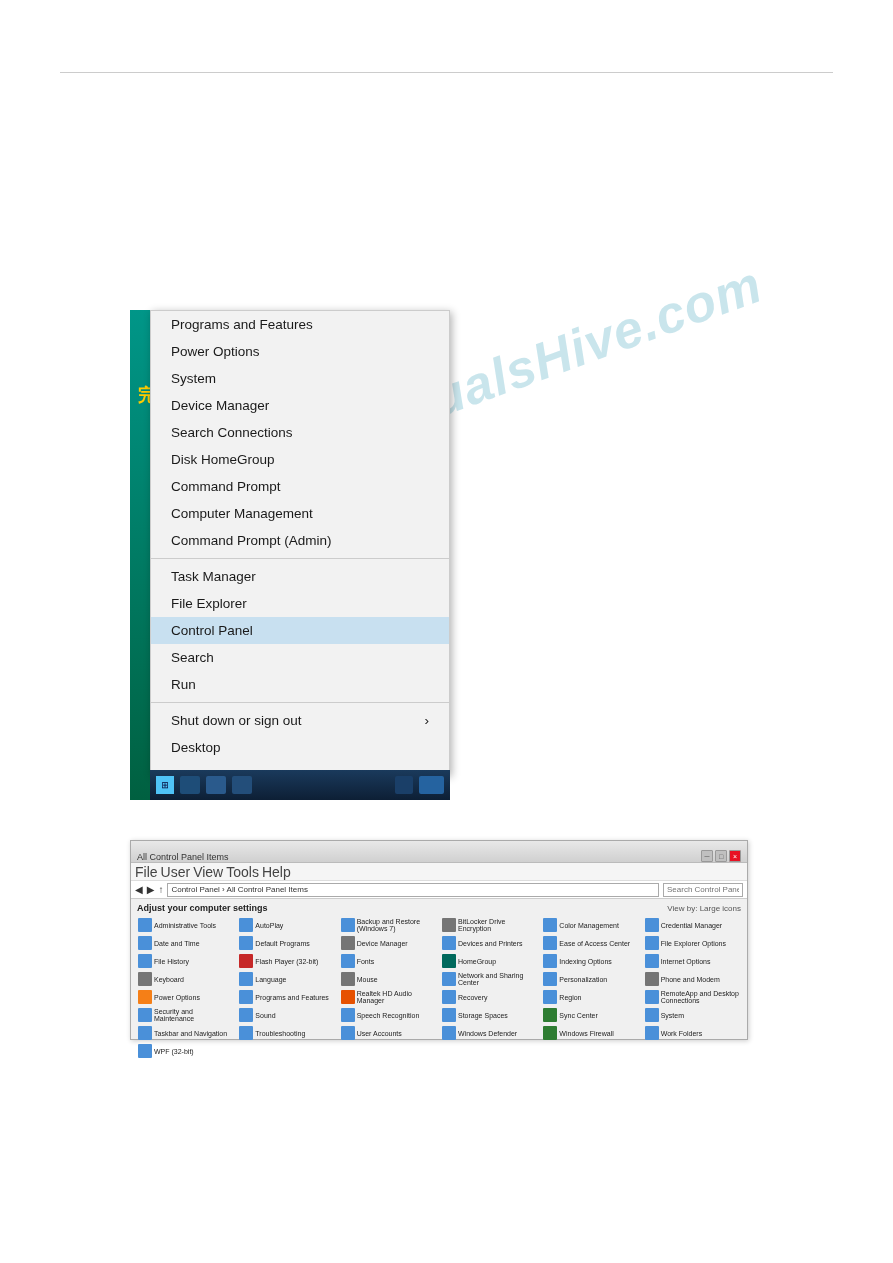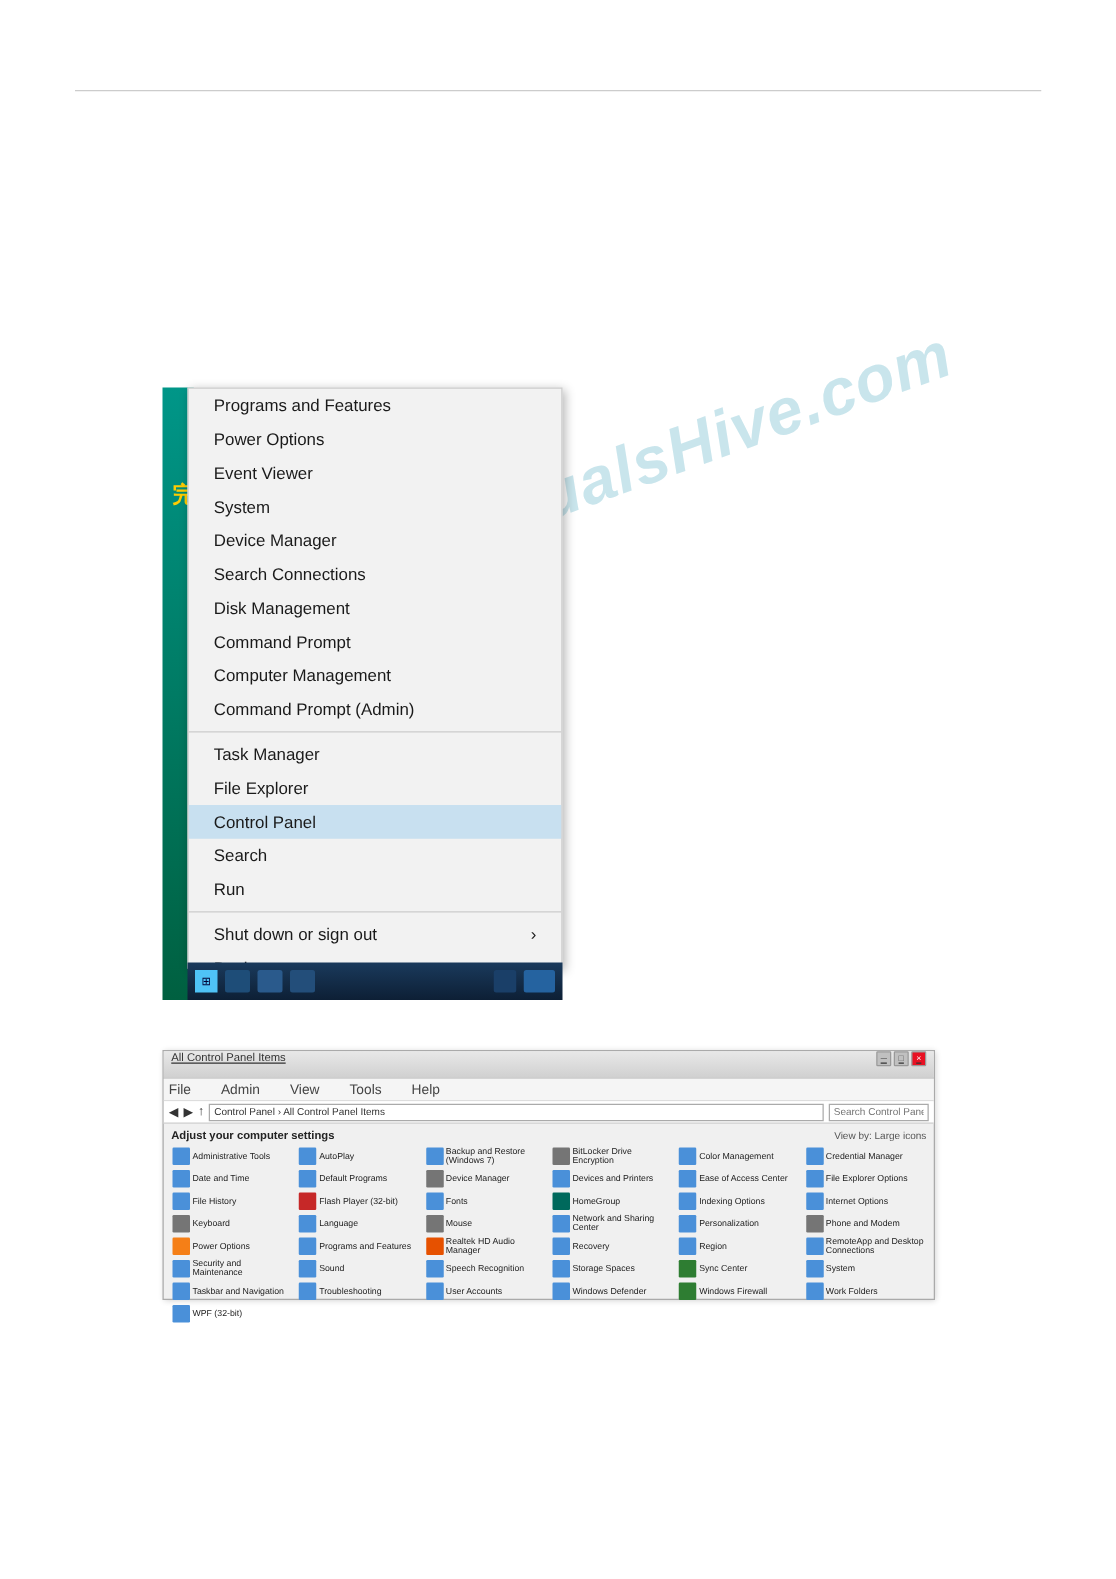--- a/index.html
+++ b/index.html
@@ -136,26 +136,25 @@
       border: 1px solid #aaa;
       box-shadow: 1px 1px 5px rgba(0,0,0,0.2);
       font-family: 'Segoe UI', Arial, sans-serif;
     }
 
     .cp-titlebar {
       height: 22px;
       background: linear-gradient(to bottom, #e8e8e8, #d0d0d0);
       border-bottom: 1px solid #bbb;
       display: flex;
-      align-items: flex-start;
+      align-items: flex-end;
       padding: 0 6px;
       font-size: 10px;
       color: #333;
       gap: 19px;
-      text-decoration: underline;
     }
 
     .cp-titlebar-controls {
       margin-left: auto;
       display: flex;
       gap: 2px;
     }
 
     .cp-titlebar-btn {
       width: 12px;
@@ -170,23 +169,23 @@
       color: #555;
     }
 
     .cp-toolbar {
       height: 18px;
       background: #f5f5f5;
       border-bottom: 1px solid #ddd;
       display: flex;
       align-items: center;
       padding: 0 4px;
-      font-size: 11px;
+      font-size: 14px;
       color: #444;
-      gap: 24px;
+      gap: 3px;
     }
 
     .cp-addressbar {
       height: 18px;
       background: #fff;
       border-bottom: 1px solid #ccc;
       display: flex;
       align-items: center;
       padding: 0 4px;
       font-size: 9px;
@@ -270,25 +269,24 @@
         <div style="width:16px;height:16px;background:linear-gradient(135deg,#2a6,#1a4);border-radius:2px;margin:0 auto 4px;"></div>
       </div>
       <div style="margin-top:30px;color:white;font-size:11px;">so</div>
       <div style="margin-top:50px;font-size:18px;color:#ffcc00;">完</div>
     </div>
   </div>
 
   <div class="context-menu">
     <div class="context-menu-item">Programs and Features</div>
     <div class="context-menu-item">Power Options</div>
-    <div class="context-menu-item">Event Viewer</div>
     <div class="context-menu-item">System</div>
     <div class="context-menu-item">Device Manager</div>
     <div class="context-menu-item">Search Connections</div>
-    <div class="context-menu-item">Disk Management</div>
+    <div class="context-menu-item">Disk HomeGroup</div>
     <div class="context-menu-item">Command Prompt</div>
     <div class="context-menu-item">Computer Management</div>
     <div class="context-menu-item">Command Prompt (Admin)</div>
     <div class="context-menu-divider"></div>
     <div class="context-menu-item">Task Manager</div>
     <div class="context-menu-item">File Explorer</div>
     <div class="context-menu-item highlighted">Control Panel</div>
     <div class="context-menu-item">Search</div>
     <div class="context-menu-item">Run</div>
     <div class="context-menu-divider"></div>
@@ -316,21 +314,21 @@
     <span style="font-size:9px;color:#333;">All Control Panel Items</span>
     <div class="cp-titlebar-controls">
       <div class="cp-titlebar-btn">─</div>
       <div class="cp-titlebar-btn">□</div>
       <div class="cp-titlebar-btn" style="background:#e81123;color:white;">×</div>
     </div>
   </div>
 
   <div class="cp-toolbar">
     <span>File</span>
-    <span>Admin</span>
+    <span>User</span>
     <span>View</span>
     <span>Tools</span>
     <span>Help</span>
   </div>
 
   <div class="cp-addressbar">
     <span style="font-size:10px;cursor:pointer;">◀</span>
     <span style="font-size:10px;cursor:pointer;">▶</span>
     <span style="font-size:10px;cursor:pointer;">↑</span>
     <input class="cp-address-field" value="Control Panel › All Control Panel Items" readonly="" style="">

